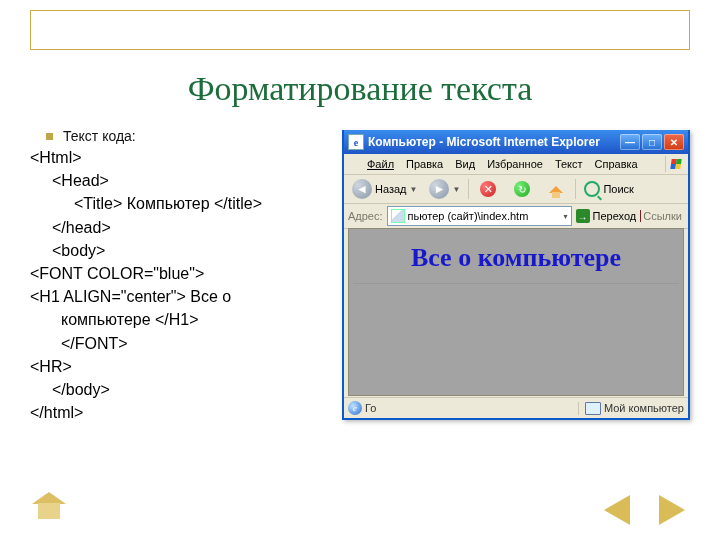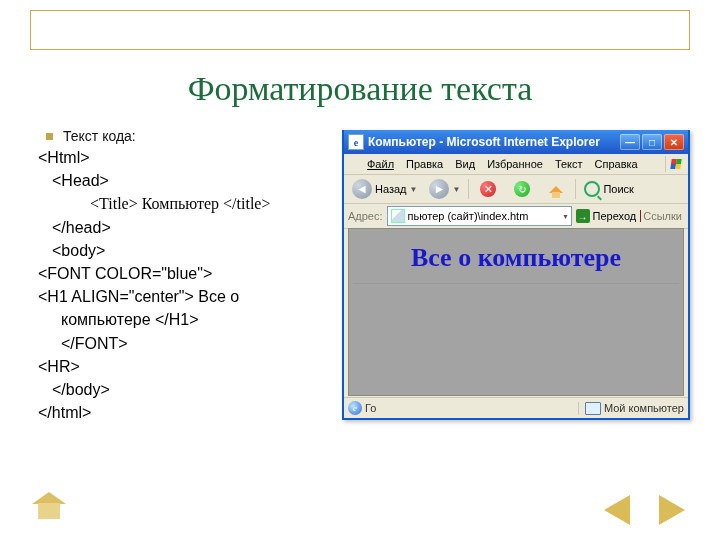--- a/index.html
+++ b/index.html
@@ -55,23 +55,23 @@
   }
   .code-area {
     position: absolute;
     left: 30px;
     top: 146px;
     width: 320px;
     font-size: 16px;
     line-height: 1.45;
     color: #000;
   }
-  .code-area .l1 { margin-left: 8px; }
+  .code-area .l1 { margin-left: 0; }
   .code-area .l2 { margin-left: 22px; }
-  .code-area .l3 { margin-left: 60px; font-family: Liberation Serif, serif; }
+  .code-area .l3 { margin-left: 44px; }
   .code-area .cont { margin-left: 31px; }
 
   
   .browser {
     position: absolute;
     left: 342px;
     top: 130px;
     width: 348px;
     height: 290px;
     background: #ece9d8;

